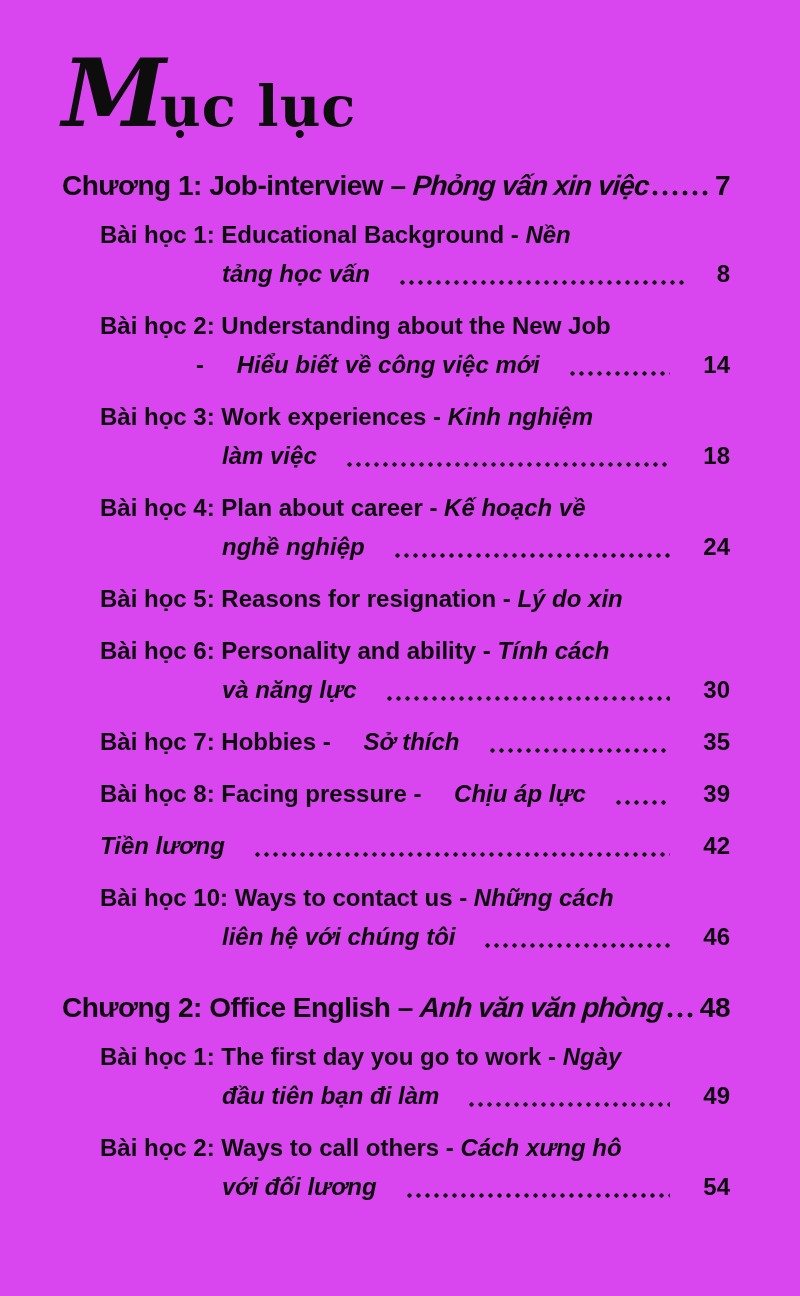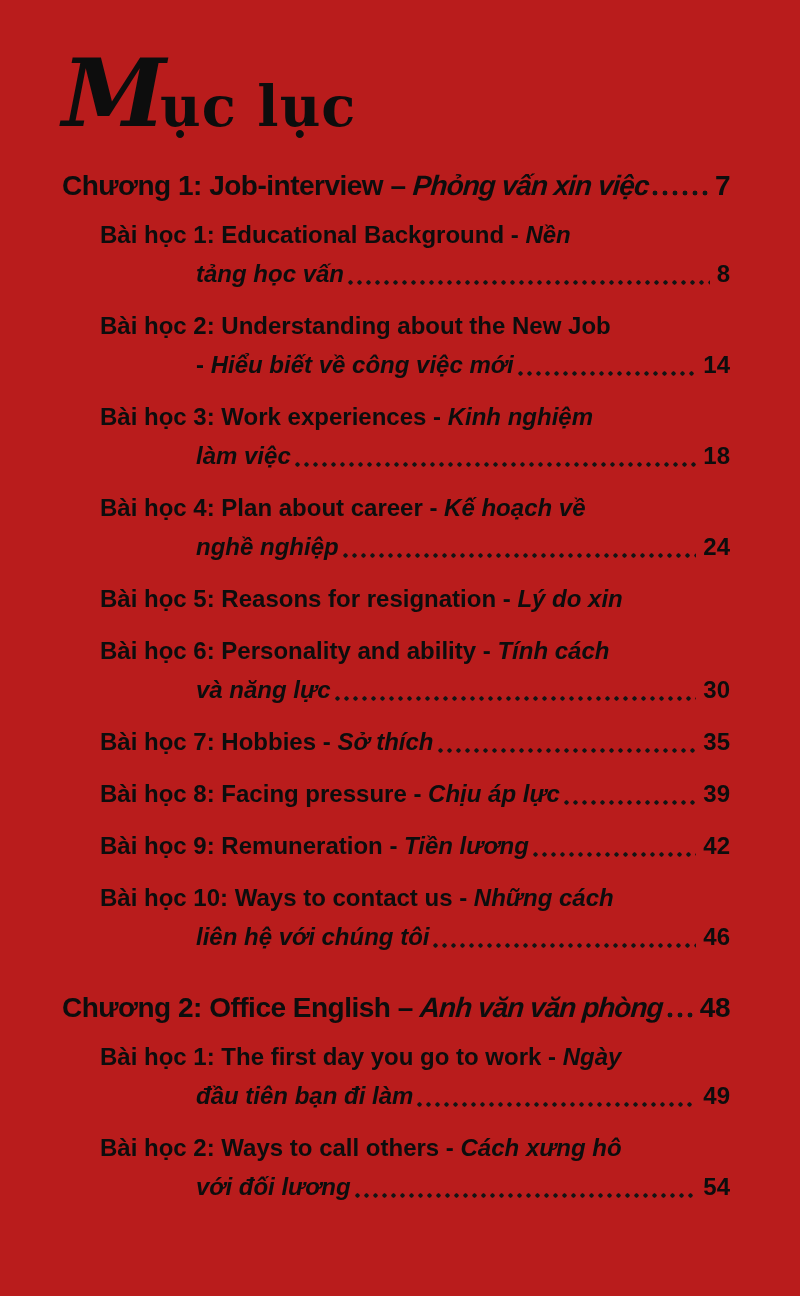--- a/index.html
+++ b/index.html
@@ -1,21 +1,21 @@
 <!DOCTYPE html>
 <html><head>
 <meta charset="utf-8">
 <style>
   * { box-sizing: border-box; }
   html, body { margin: 0; padding: 0; background: #ffffff; }
   .page {
     position: relative;
     width: 800px;
     height: 1296px;
-    background: #b91c1c;
+    background: #d946ef;
     color: #0d0d0d;
     font-family: "Liberation Sans", sans-serif;
     padding: 44px 70px 0 62px;
     overflow: hidden;
   }
   
   .title { margin: 12px 0 34px 0; line-height: 1; white-space: pre; }
   .title .initial {
     font-family: "DejaVu Serif", serif;
     font-style: italic;
@@ -45,21 +45,21 @@
     font-style: italic;
     display: inline-block;
     transform: skewX(-4deg);
     letter-spacing: -1px;
   }
   .ch-pg { white-space: pre; }
   
   .lessons { margin-left: 38px; }
   .lesson { margin-top: 13px; font-size: 24px; font-weight: 600; }
   .line { line-height: 39px; }
-  .flexline { display: flex; align-items: baseline; }
+  .flexline { display: flex; align-items: baseline; gap: 26px; }
   .l2 { padding-left: 96px; }
   .en, .vi, .pg { white-space: pre; }
   .vi { font-style: italic; }
   .leader {
     flex: 1 1 auto;
     min-width: 14px;
     align-self: flex-end;
     height: 5px;
     margin: 0 7px 8px 4px;
     background-image: radial-gradient(circle at 2.5px 2.5px, #141414 1.9px, transparent 2.4px);
@@ -164,21 +164,20 @@
       <div class="line flexline">
           <span class="en">Bài học 8: Facing pressure - </span>
           <span class="vi">Chịu áp lực</span>
           <span class="leader"></span>
           <span class="pg">39</span>
         </div>
     </div>
 
     <div class="lesson">
       <div class="line flexline">
-          <span class="en">Bài học 9: Remuneration - </span>
           <span class="vi">Tiền lương</span>
           <span class="leader"></span>
           <span class="pg">42</span>
         </div>
     </div>
 
     <div class="lesson">
       <div class="line"><span class="en">Bài học 10: Ways to contact us - </span><span class="vi">Những cách</span></div>
       <div class="line l2 flexline">
           <span class="en"></span>

